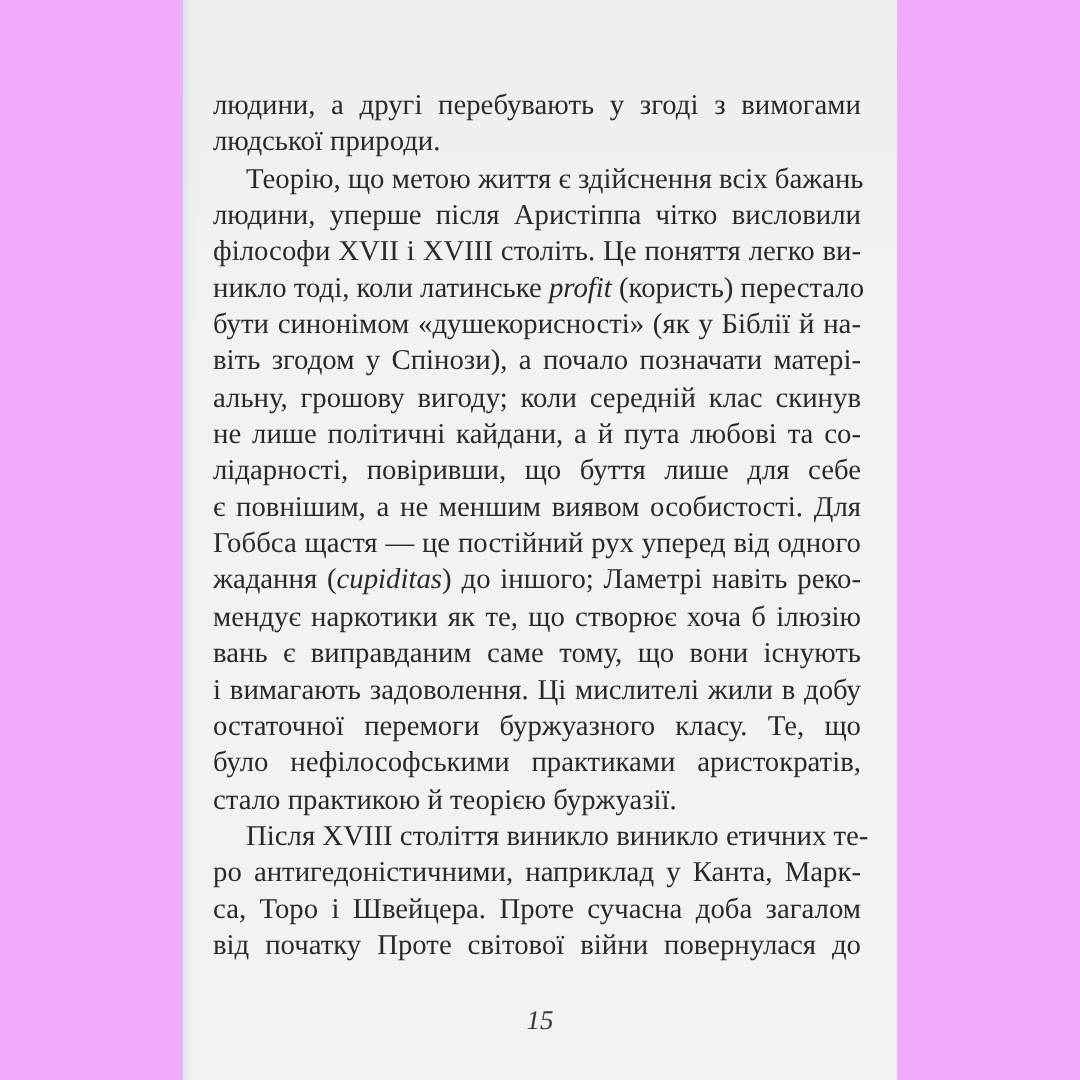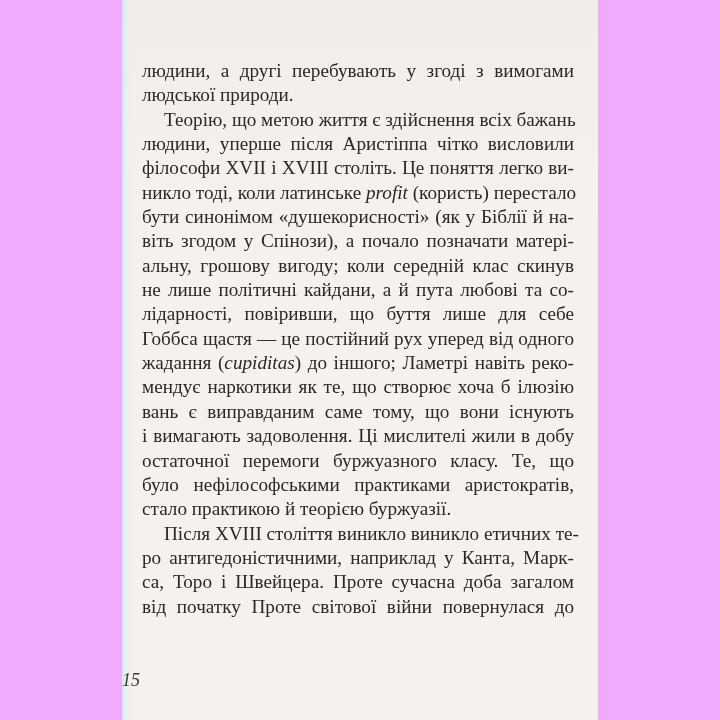--- a/index.html
+++ b/index.html
@@ -50,21 +50,21 @@
   }
   .line.indent {
     padding-left: 22px;
   }
   .line em { font-style: italic; }
   .page-number {
     position: absolute;
     left: 0;
     width: 476px;
     top: 670px;
-    text-align: left;
+    text-align: center;
     font-family: "Liberation Serif", "DejaVu Serif", serif;
     font-style: italic;
     font-size: 18px;
     color: #3a3634;
   }
 </style>
 </head>
 <body>
 
 <div class="canvas">
@@ -74,20 +74,21 @@
         <span class="line last">людської природи.</span>
         <span class="line indent">Теорію, що метою життя є здійснення всіх бажань</span>
         <span class="line">людини, уперше після Аристіппа чітко висловили</span>
         <span class="line">філософи XVII і XVIII століть. Це поняття легко ви-</span>
         <span class="line"><span>никло тоді, коли латинське </span><em>profit</em><span> (користь) перестало</span></span>
         <span class="line">бути синонімом «душекорисності» (як у Біблії й на-</span>
         <span class="line">віть згодом у Спінози), а почало позначати матері-</span>
         <span class="line">альну, грошову вигоду; коли середній клас скинув</span>
         <span class="line">не лише політичні кайдани, а й пута любові та со-</span>
         <span class="line">лідарності, повіривши, що буття лише для себе</span>
+        <span class="line">є повнішим, а не меншим виявом особистості. Для</span>
         <span class="line">Гоббса щастя — це постійний рух уперед від одного</span>
         <span class="line"><span>жадання (</span><em>cupiditas</em><span>) до іншого; Ламетрі навіть реко-</span></span>
         <span class="line">мендує наркотики як те, що створює хоча б ілюзію</span>
         <span class="line">вань є виправданим саме тому, що вони існують</span>
         <span class="line">і вимагають задоволення. Ці мислителі жили в добу</span>
         <span class="line">остаточної перемоги буржуазного класу. Те, що</span>
         <span class="line">було нефілософськими практиками аристократів,</span>
         <span class="line last">стало практикою й теорією буржуазії.</span>
         <span class="line indent">Після XVIII століття виникло виникло етичних те-</span>
         <span class="line">ро антигедоністичними, наприклад у Канта, Марк-</span>

